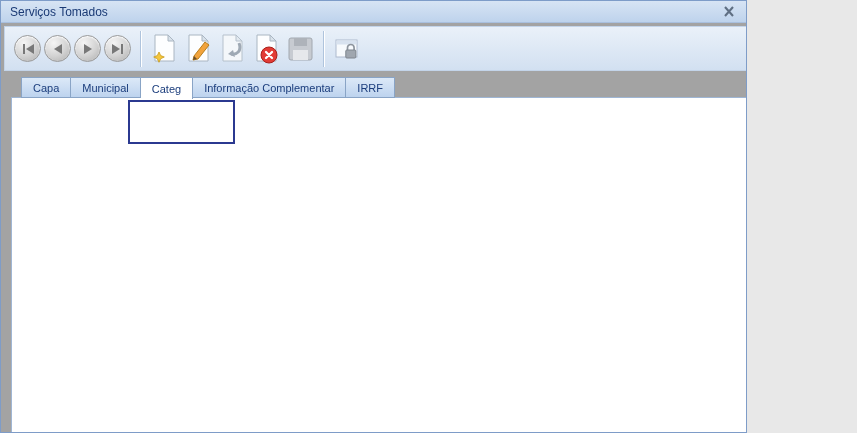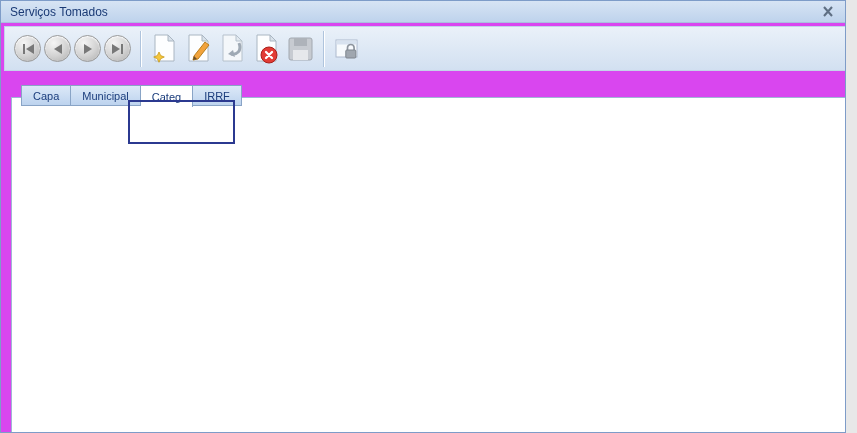--- a/index.html
+++ b/index.html
@@ -1,17 +1,17 @@
 <!DOCTYPE html>
 <html><head>
 <meta charset="utf-8">
 <style>
   * { margin:0; padding:0; box-sizing:border-box; }
   body { background:#e8e8e8; font-family:"Liberation Sans", sans-serif; }
-  .window{ position:relative; width:846px; height:433px; background:#d946ef;
+  .window{ position:relative; width:747px; height:433px; background:#a3a3a3;
            border:1px solid #7E9CC8; overflow:hidden; }
   
   .titlebar{ position:absolute; left:0; top:0; width:100%; height:22px;
     background:linear-gradient(#D7E4F4,#BED3EC); border-bottom:1px solid #A9C0DE;
     display:flex; align-items:center; padding:0 9px; }
   .title{ font-size:12px; color:#1A3A75; }
   .closebtn{ margin-left:auto; width:16px; height:14px; display:flex; align-items:center; justify-content:center; }
   
   .toolbar{ position:absolute; left:3px; top:25px; width:851px; height:45px;
     background:linear-gradient(#EAF1F9,#D2E0F1); border:1px solid #C3D4E9;
@@ -19,21 +19,21 @@
   .navbtn{ width:27px; height:27px; border-radius:50%; margin-right:3px;
     background:radial-gradient(circle at 35% 28%, #F5F5F5, #D2D2D2 55%, #ADADAD);
     border:1px solid #9B9B9B; box-shadow:inset 0 1px 2px #fff;
     display:flex; align-items:center; justify-content:center; }
   .tri{ width:0; height:0; border-top:5px solid transparent; border-bottom:5px solid transparent; }
   .tl{ border-right:8px solid #787878; } .tr{ border-left:8px solid #787878; }
   .bar{ width:2px; height:10px; background:#787878; margin:0 1px; }
   .vsep{ width:1px; height:36px; background:#AFC4DD; margin:0 6px; box-shadow:1px 0 0 #fff; }
   .tbicon{ width:34px; height:36px; display:flex; align-items:center; justify-content:center; }
   
-  .tabs{ position:absolute; left:20px; top:84px; display:flex; height:21px; z-index:3; }
+  .tabs{ position:absolute; left:20px; top:76px; display:flex; height:21px; z-index:3; }
   .tab{ display:flex; align-items:center; padding:0 11px; font-size:11px; color:#1B3D7C;
     background:linear-gradient(#DCE9F8,#BDD3EE); border:1px solid #89A4C6; border-left:none; }
   .tab:first-child{ border-left:1px solid #89A4C6; }
   .tab.active{ background:#fff; height:22px; border-bottom:none; position:relative; z-index:4; }
   
   .page{ position:absolute; left:10px; top:96px; width:837px; height:337px;
     background:#fff; border:1px solid #9FB6D4; border-bottom:none; z-index:1; }
   
   .mtb{ position:absolute; left:13px; width:23px; background:#F1F1F1;
     display:flex; flex-direction:column; align-items:center; padding-top:3px; gap:5px; }
@@ -137,20 +137,21 @@
         <path d="M13.5 14v-2.2a3.3 3.3 0 016.6 0V14" fill="none" stroke="#8E959E" stroke-width="1.7"></path>
         <rect x="11.8" y="14" width="10" height="8" rx="1" fill="#9FA6AF" stroke="#7E858E"></rect>
       </svg>
     </span>
   </div>
 
   <div class="tabs">
     <span class="tab">Capa</span>
     <span class="tab">Municipal</span>
     <span class="tab active">Categ</span>
+    <span class="tab">Informação Complementar</span>
     <span class="tab">IRRF</span>
   </div>
 
   <div class="page"></div>
 
   <div class="mtb" style="top:100px; height:100px;">
     <span class="mtb-item">
       <svg width="14" height="4" viewBox="0 0 14 4">
           <rect x="0" y="1" width="2" height="2" fill="#9AA0A8"></rect>
           <rect x="5" y="1" width="2" height="2" fill="#9AA0A8"></rect>

